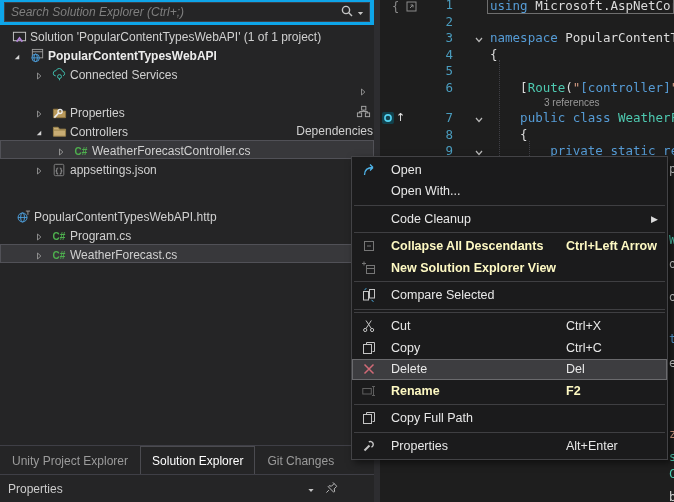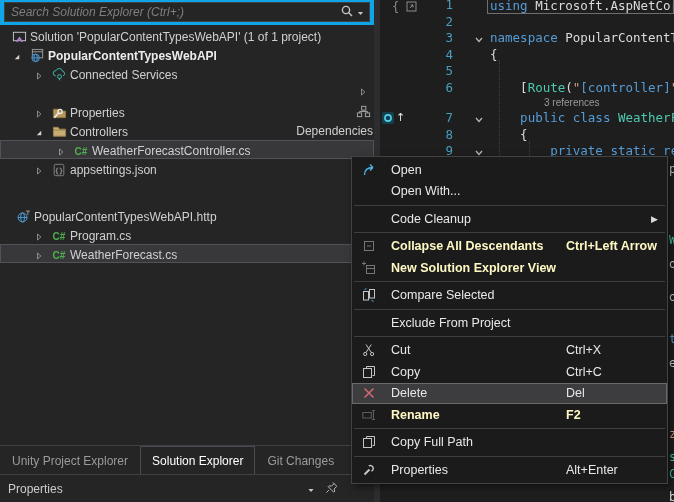--- a/index.html
+++ b/index.html
@@ -305,25 +305,20 @@
           <svg width="14" height="14" viewBox="0 0 14 14" fill="none" stroke="#C5C5C5">
             <rect x="1.5" y="3.5" width="5" height="8.5"></rect>
             <rect x="7.5" y="1.5" width="5" height="8.5"></rect>
             <path d="M2.5 1.8 l2 -1.5 M11.5 13.5 l-2 -1.3" stroke="#4FB3E8"></path>
           </svg>
         </span>
         <span class="mlabel">Compare Selected</span>
         <span class="mkey"></span>
       </div>
       <div class="msep"></div>
-      <div class="mi">
-        <span class="mic"></span>
-        <span class="mlabel">Exclude From Project</span>
-        <span class="mkey"></span>
-      </div>
       <div class="msep"></div>
       <div class="mi">
         <span class="mic">
           <svg width="14" height="14" viewBox="0 0 14 14" stroke="#C5C5C5" fill="none">
             <path d="M4 1.5 L9.3 9.5 M9.3 1.5 L4 9.5"></path>
             <circle cx="3.2" cy="11" r="1.6"></circle>
             <circle cx="10.1" cy="11" r="1.6"></circle>
           </svg>
         </span>
         <span class="mlabel">Cut</span>

